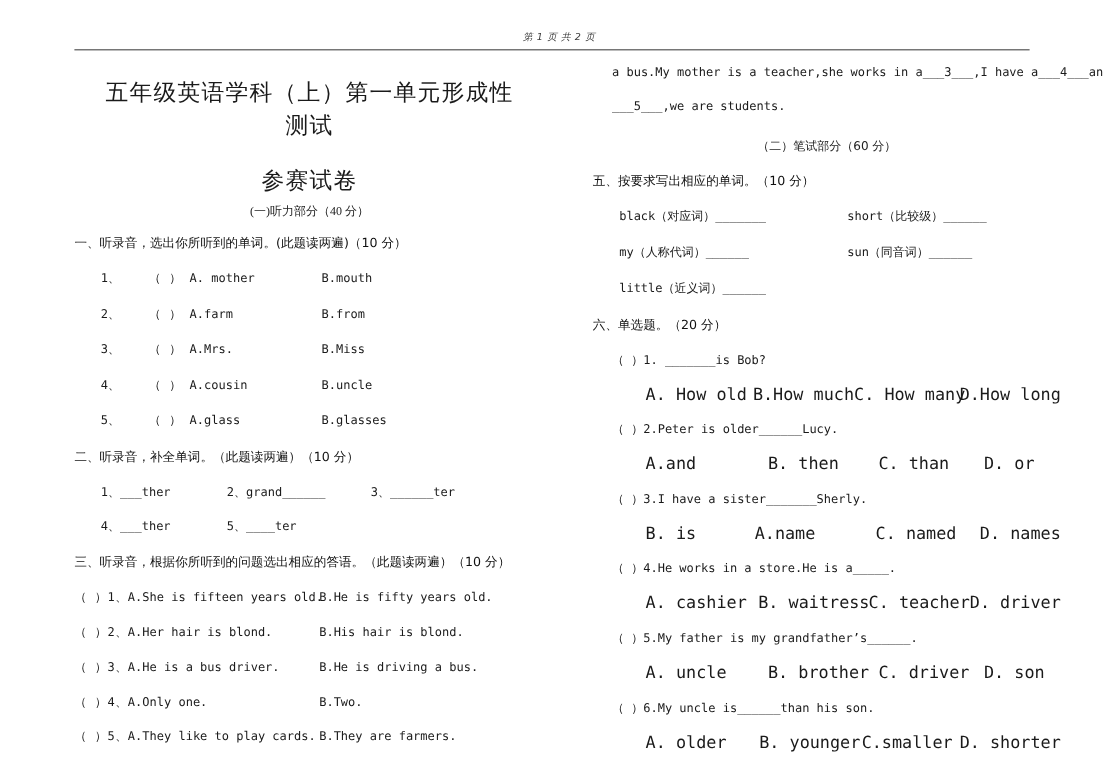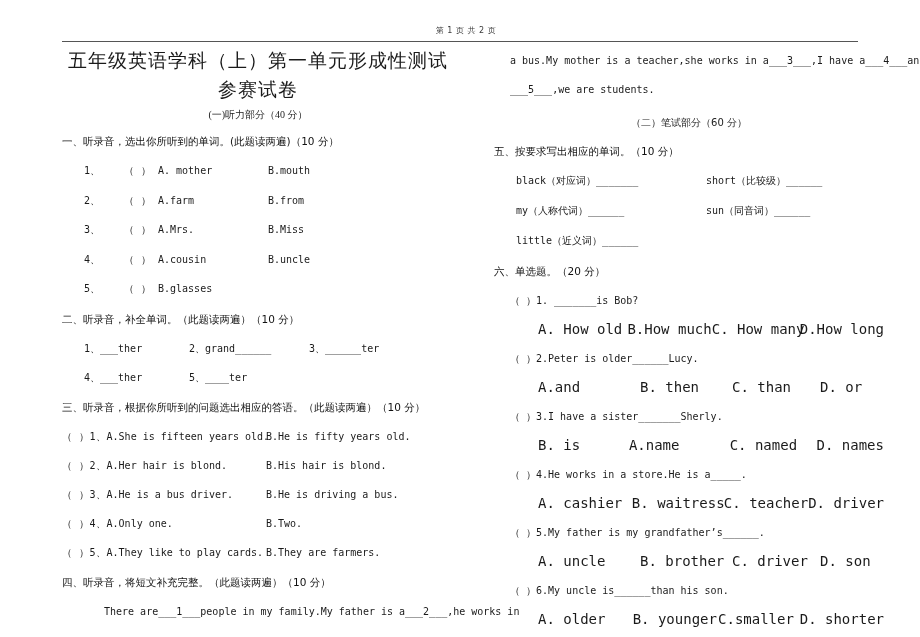--- a/index.html
+++ b/index.html
@@ -18,20 +18,21 @@
     box-sizing: border-box;
   }
 
   
   .page-header {
     position: absolute;
     top: 26px;
     left: 62px;
     right: 50px;
     height: 18px;
+    font-style: italic;
   }
   .page-header .folio {
     text-align: center;
     font-size: 8px;
     letter-spacing: 0.5px;
     color: #3a3a3a;
     line-height: 10px;
     font-family: "DejaVu Sans", "Liberation Sans", sans-serif;
   }
   .header-rule {
@@ -58,21 +59,21 @@
   }
   .col-left { padding-right: 6px; }
   .col-right { padding-left: 8px; }
 
   
   .doc-title {
     text-align: center;
     font-size: 19px;
     line-height: 28px;
     letter-spacing: 1px;
-    margin: 0;
+    margin: 17px;
     font-weight: normal;
     font-family: "DejaVu Serif", "Liberation Serif", serif;
   }
   .doc-title-2 {
     text-align: center;
     font-size: 19px;
     line-height: 30px;
     letter-spacing: 1px;
     margin: 0;
     font-weight: normal;
@@ -224,20 +225,21 @@
       </div>
       <div class="wc">
         <span class="wc-n">4、</span>
         <span class="wc-p paren">（    ）</span>
         <span class="wc-a">A.cousin</span>
         <span class="wc-b">B.uncle</span>
       </div>
       <div class="wc">
         <span class="wc-n">5、</span>
         <span class="wc-p paren">（    ）</span>
+        <span class="wc-a">A.glass</span>
         <span class="wc-b">B.glasses</span>
       </div>
 
       <div class="sec-head">二、听录音，补全单词。（此题读两遍）（10 分）</div>
       <div class="wordgrid">
         <span class="wg-c1">1、___ther</span>
         <span class="wg-c2">2、grand______</span>
         <span class="wg-c3">3、______ter</span>
       </div>
       <div class="wordgrid">

